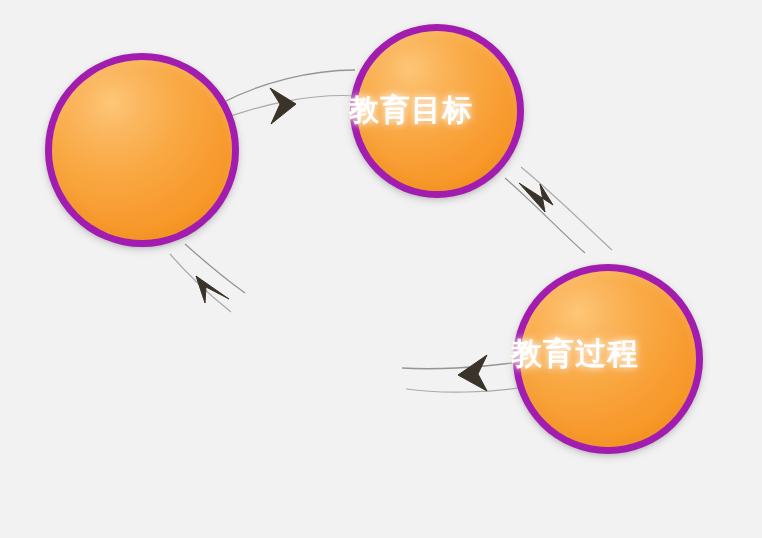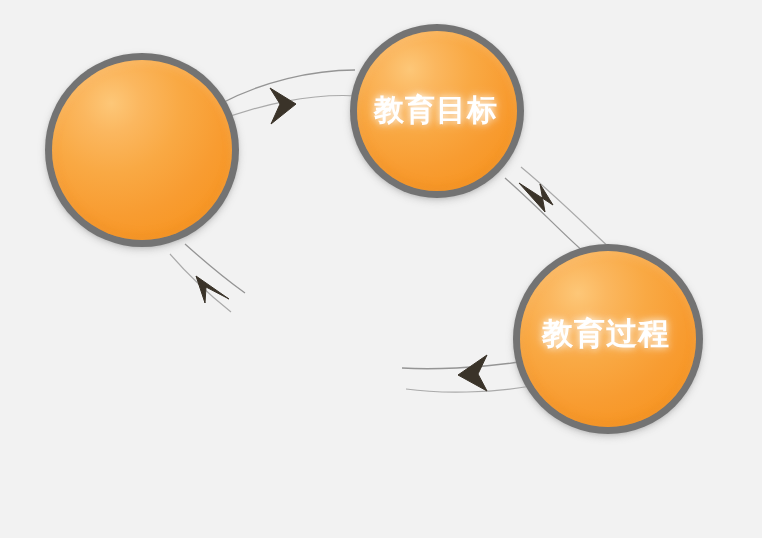--- a/index.html
+++ b/index.html
@@ -24,26 +24,25 @@
   #arrow-layer {
     position: absolute;
     left: 0; top: 0;
     width: 762px;
     height: 538px;
   }
   .node {
     position: absolute;
     border-radius: 50%;
     box-sizing: border-box;
-    background: #737373;
+    background: #a21caf;
     box-shadow: 0 3px 7px rgba(150,150,150,0.42),
                 0 1px 3px rgba(160,160,160,0.30);
     display: flex;
     align-items: center;
-    justify-content: center;
   }
   .node-fill {
     position: absolute;
     border-radius: 50%;
     left: 7px; right: 7px; top: 7px; bottom: 7px;
     background:
       radial-gradient(circle at 33% 24%,
         #fdc778 0%,
         #fbb75f 16%,
         #f9a944 38%,
@@ -62,21 +61,21 @@
     white-space: nowrap;
     text-shadow:
       0 0 6px rgba(255,255,255,0.85),
       0 0 12px rgba(255,248,235,0.55),
       0 1px 2px rgba(228,135,25,0.35);
   }
 
   
   #node-evaluation { left: 45px;  top: 53px;  width: 194px; height: 194px; }
   #node-goal       { left: 350px; top: 24px;  width: 174px; height: 174px; }
-  #node-process    { left: 513px; top: 244px; width: 190px; height: 190px; }
+  #node-process    { left: 513px; top: 264px; width: 190px; height: 190px; }
   #node-activity   { left: 209px; top: 276px; width: 200px; height: 200px; }
 
   #node-evaluation .node-label { font-size: 31px; transform: translate(-2px, -6px); }
   #node-goal .node-label       { font-size: 30px; transform: translate(-1px, -1px); }
   #node-process .node-label    { font-size: 31px; transform: translate(-2px, -5px); }
   #node-activity .node-label   { font-size: 31px; transform: translate(9px, 9px); }
 </style>
 </head>
 <body>
 

